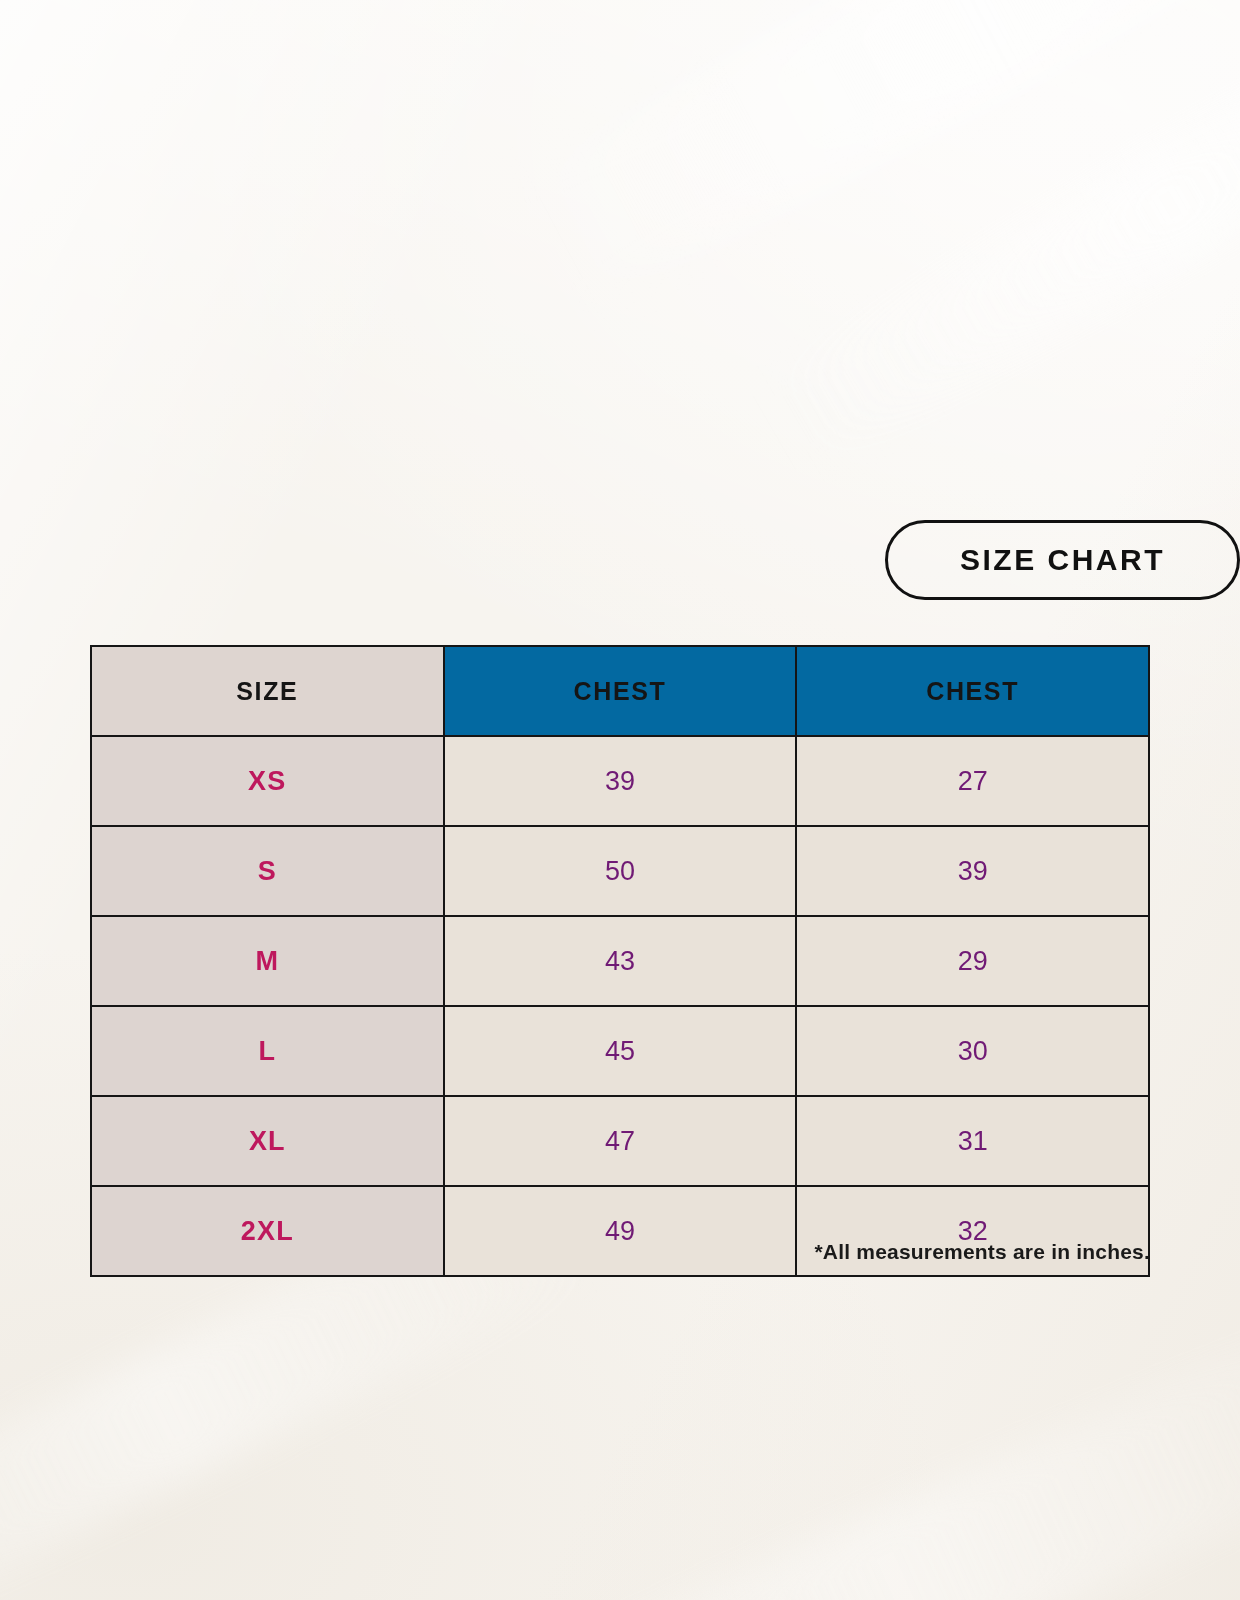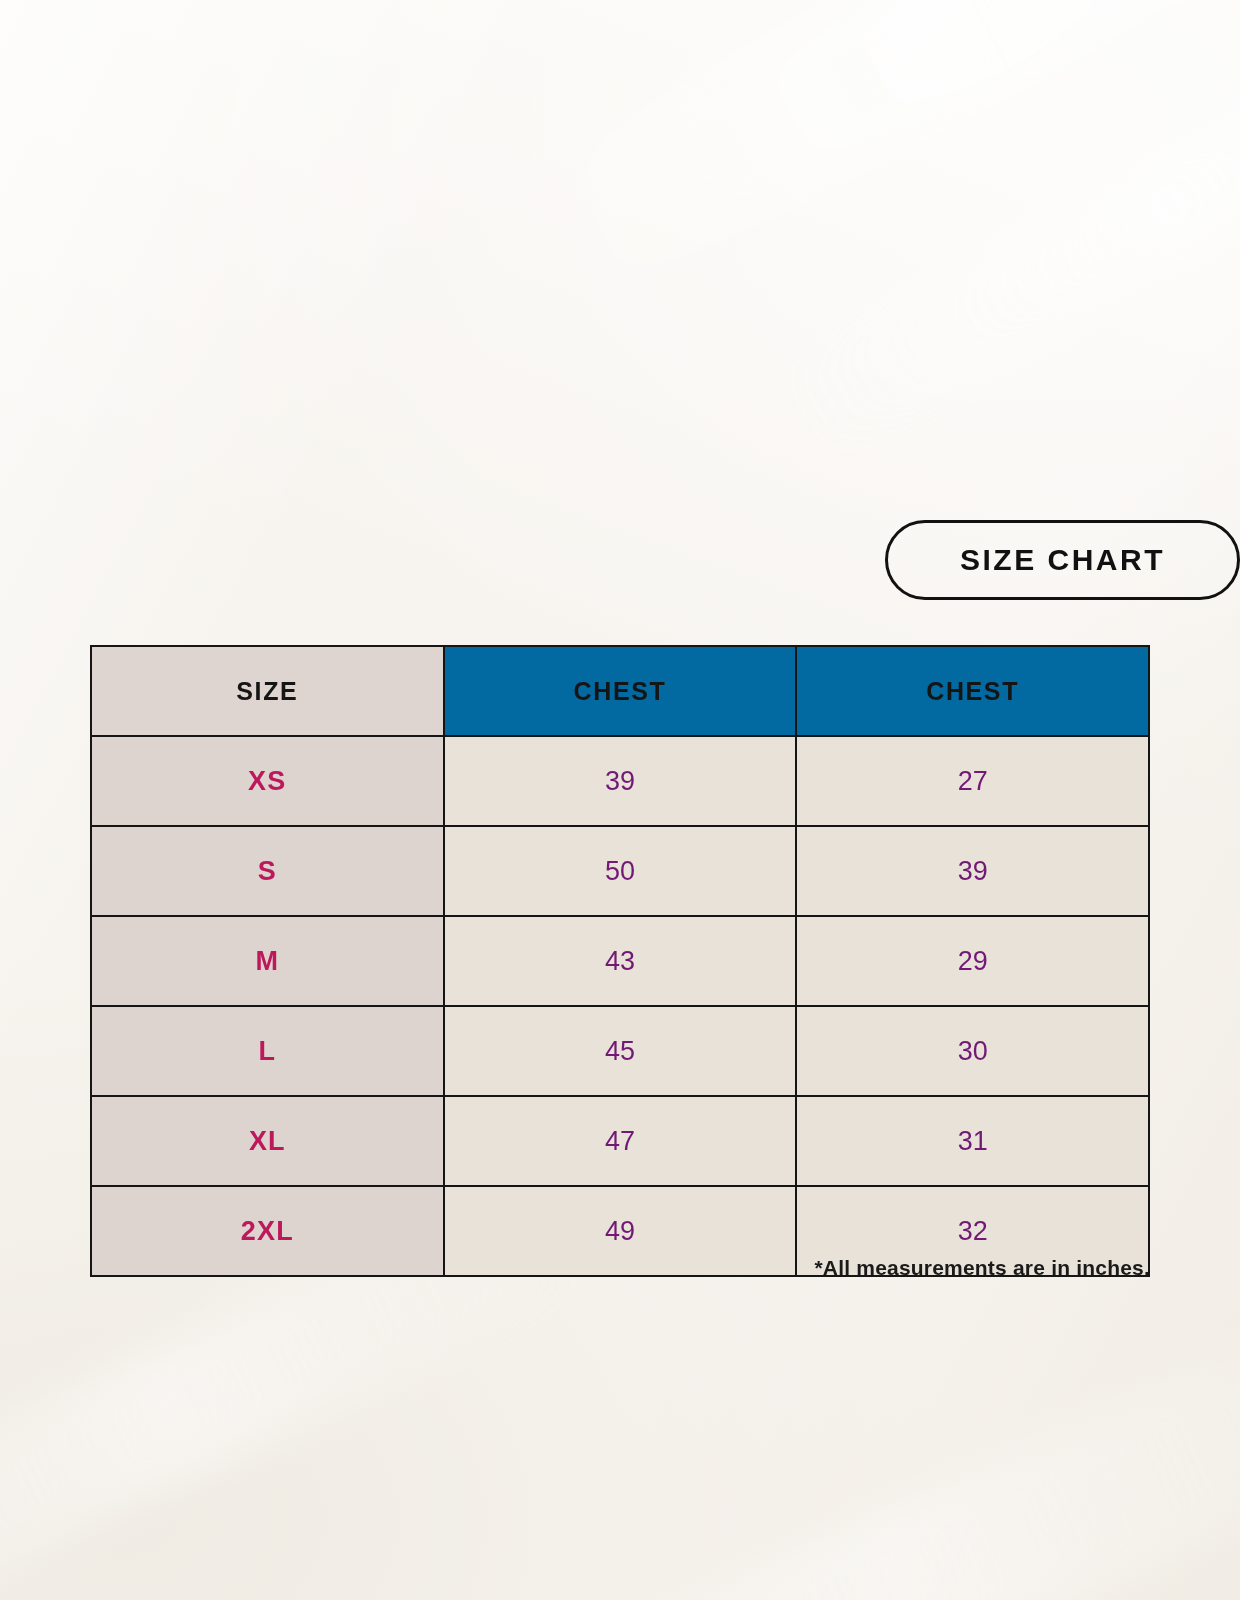--- a/index.html
+++ b/index.html
@@ -131,21 +131,20 @@
   .footnote {
     position: absolute;
     top: 1240px;
     left: 90px;
     width: 1060px;
     text-align: right;
     font-size: 21px;
     font-weight: 600;
     color: #1a1a1a;
     letter-spacing: 0.2px;
-    margin-top: 16px;
   }
 </style>
 </head>
 <body>
 
 <div class="page">
 
   <div class="bg-wash"></div>
   <div class="bg-streak streak-a"></div>
   <div class="bg-streak streak-b"></div>

